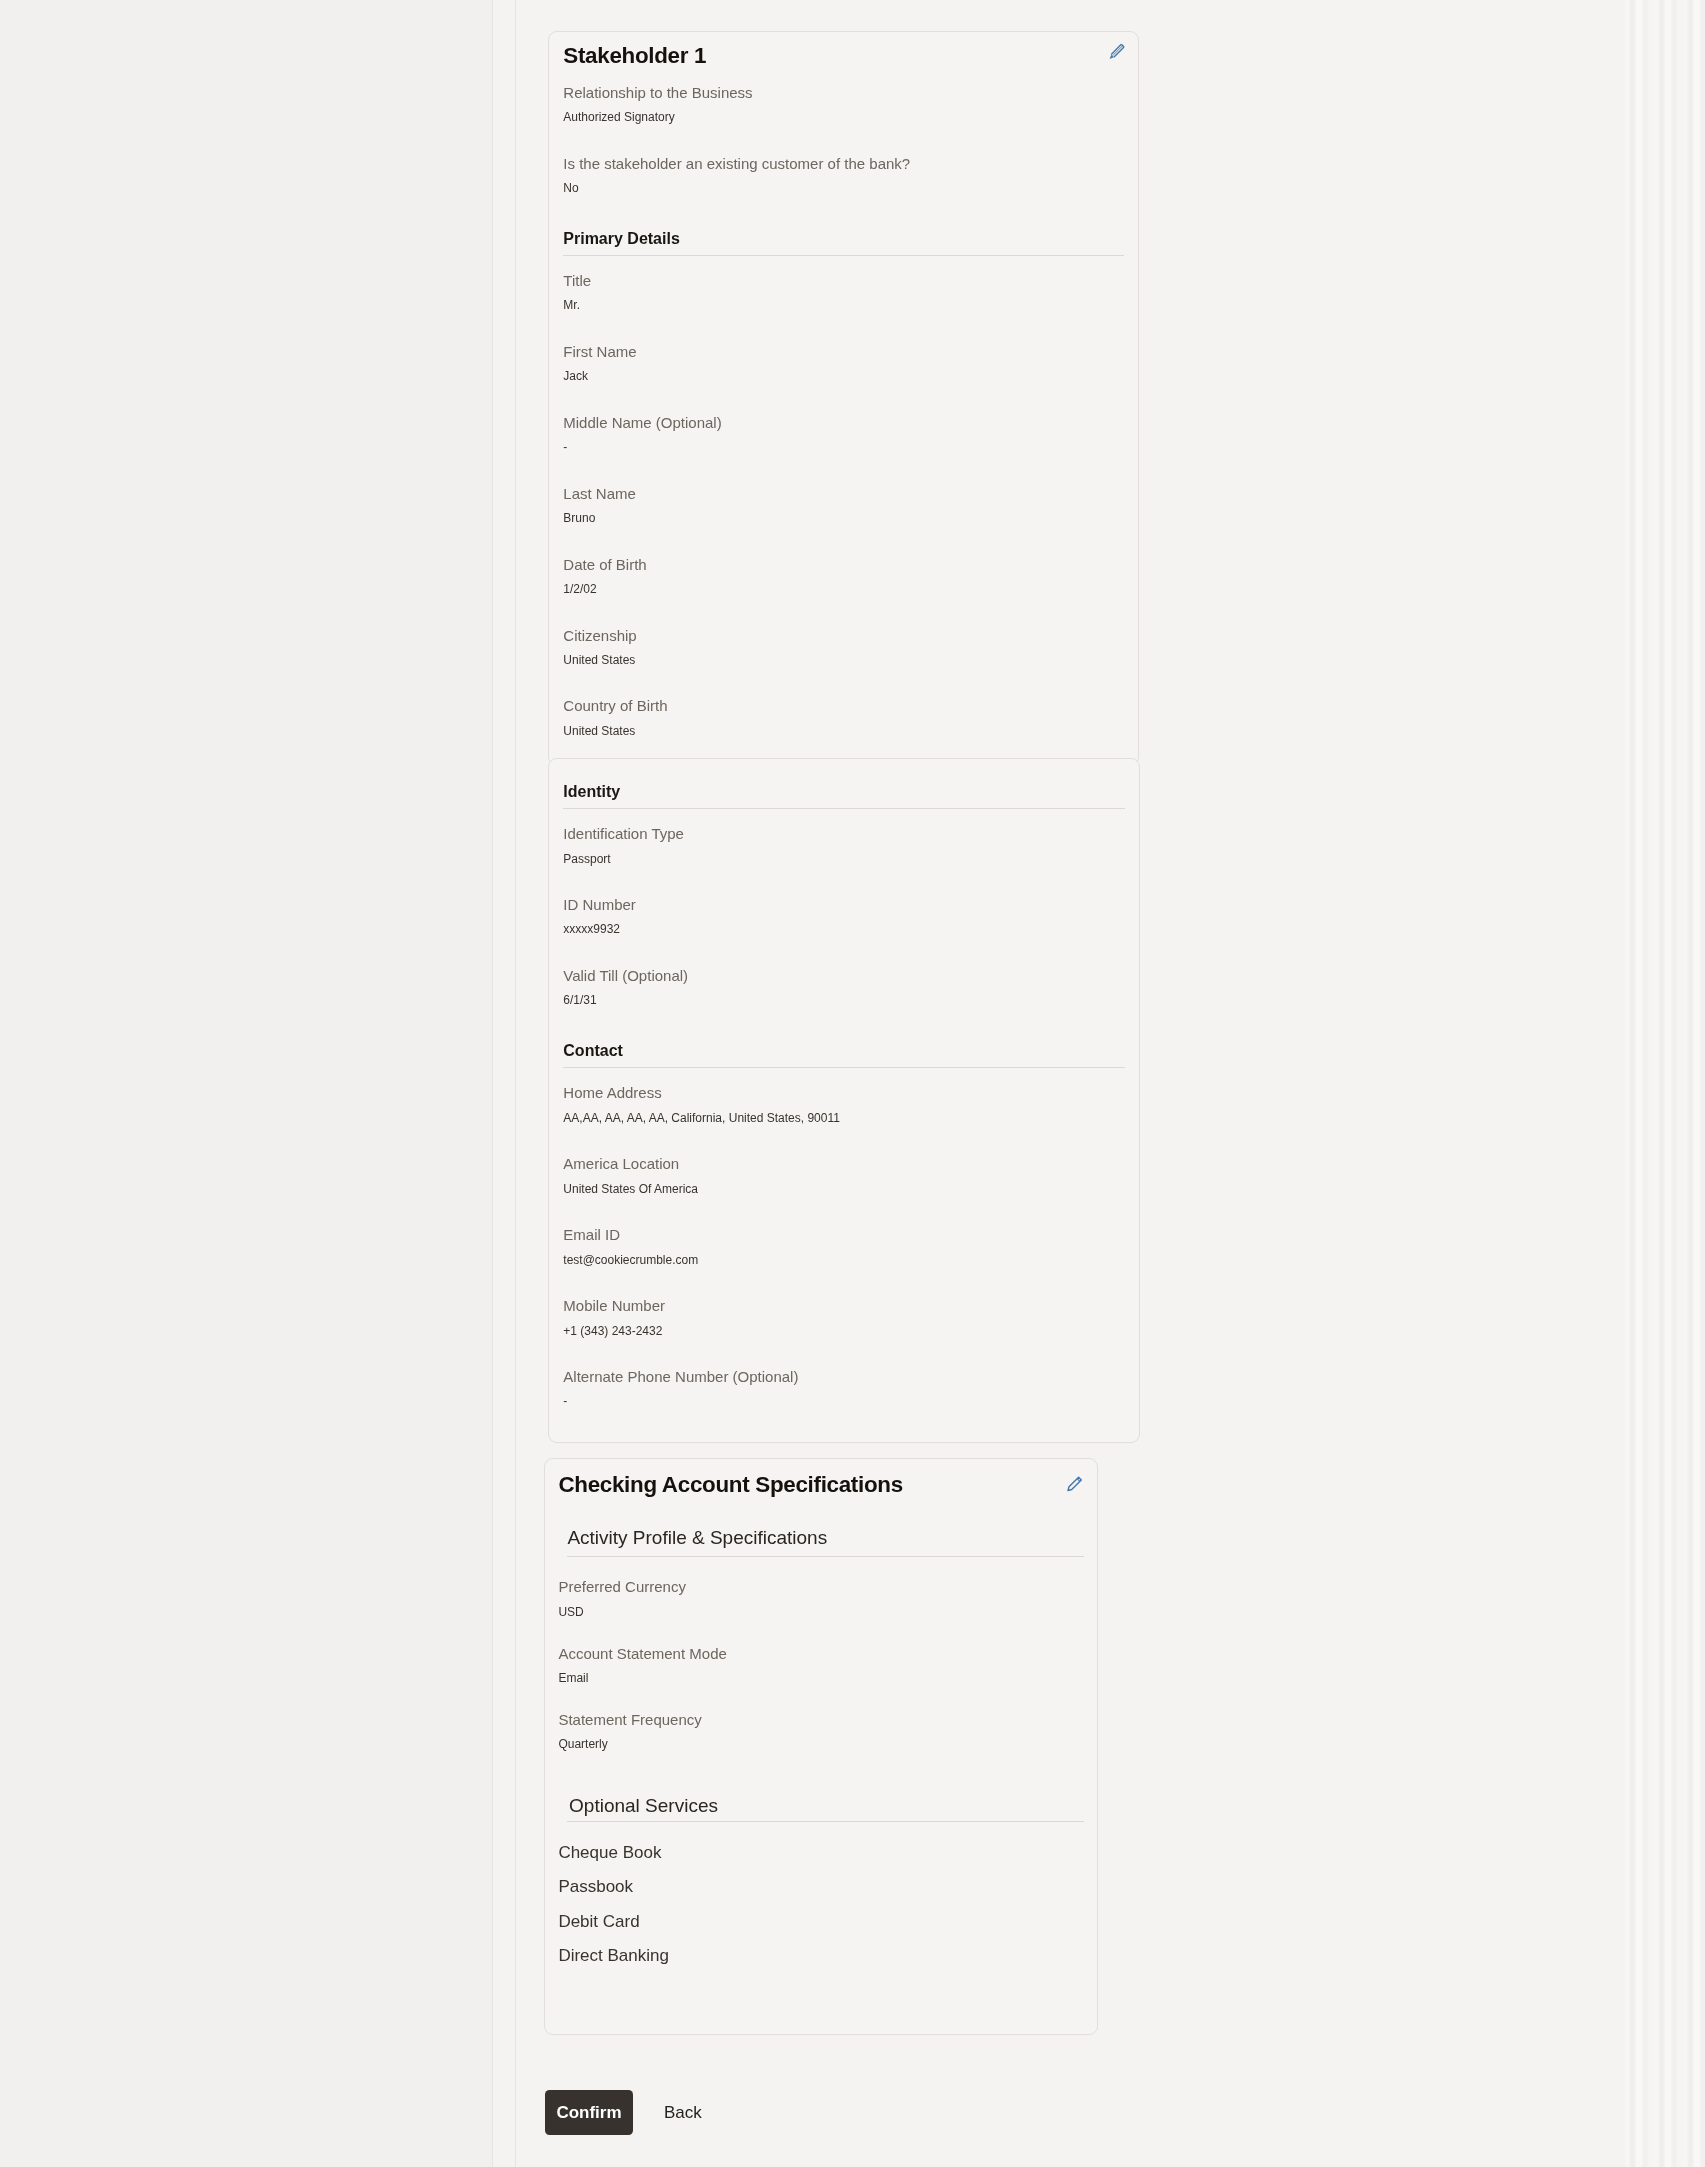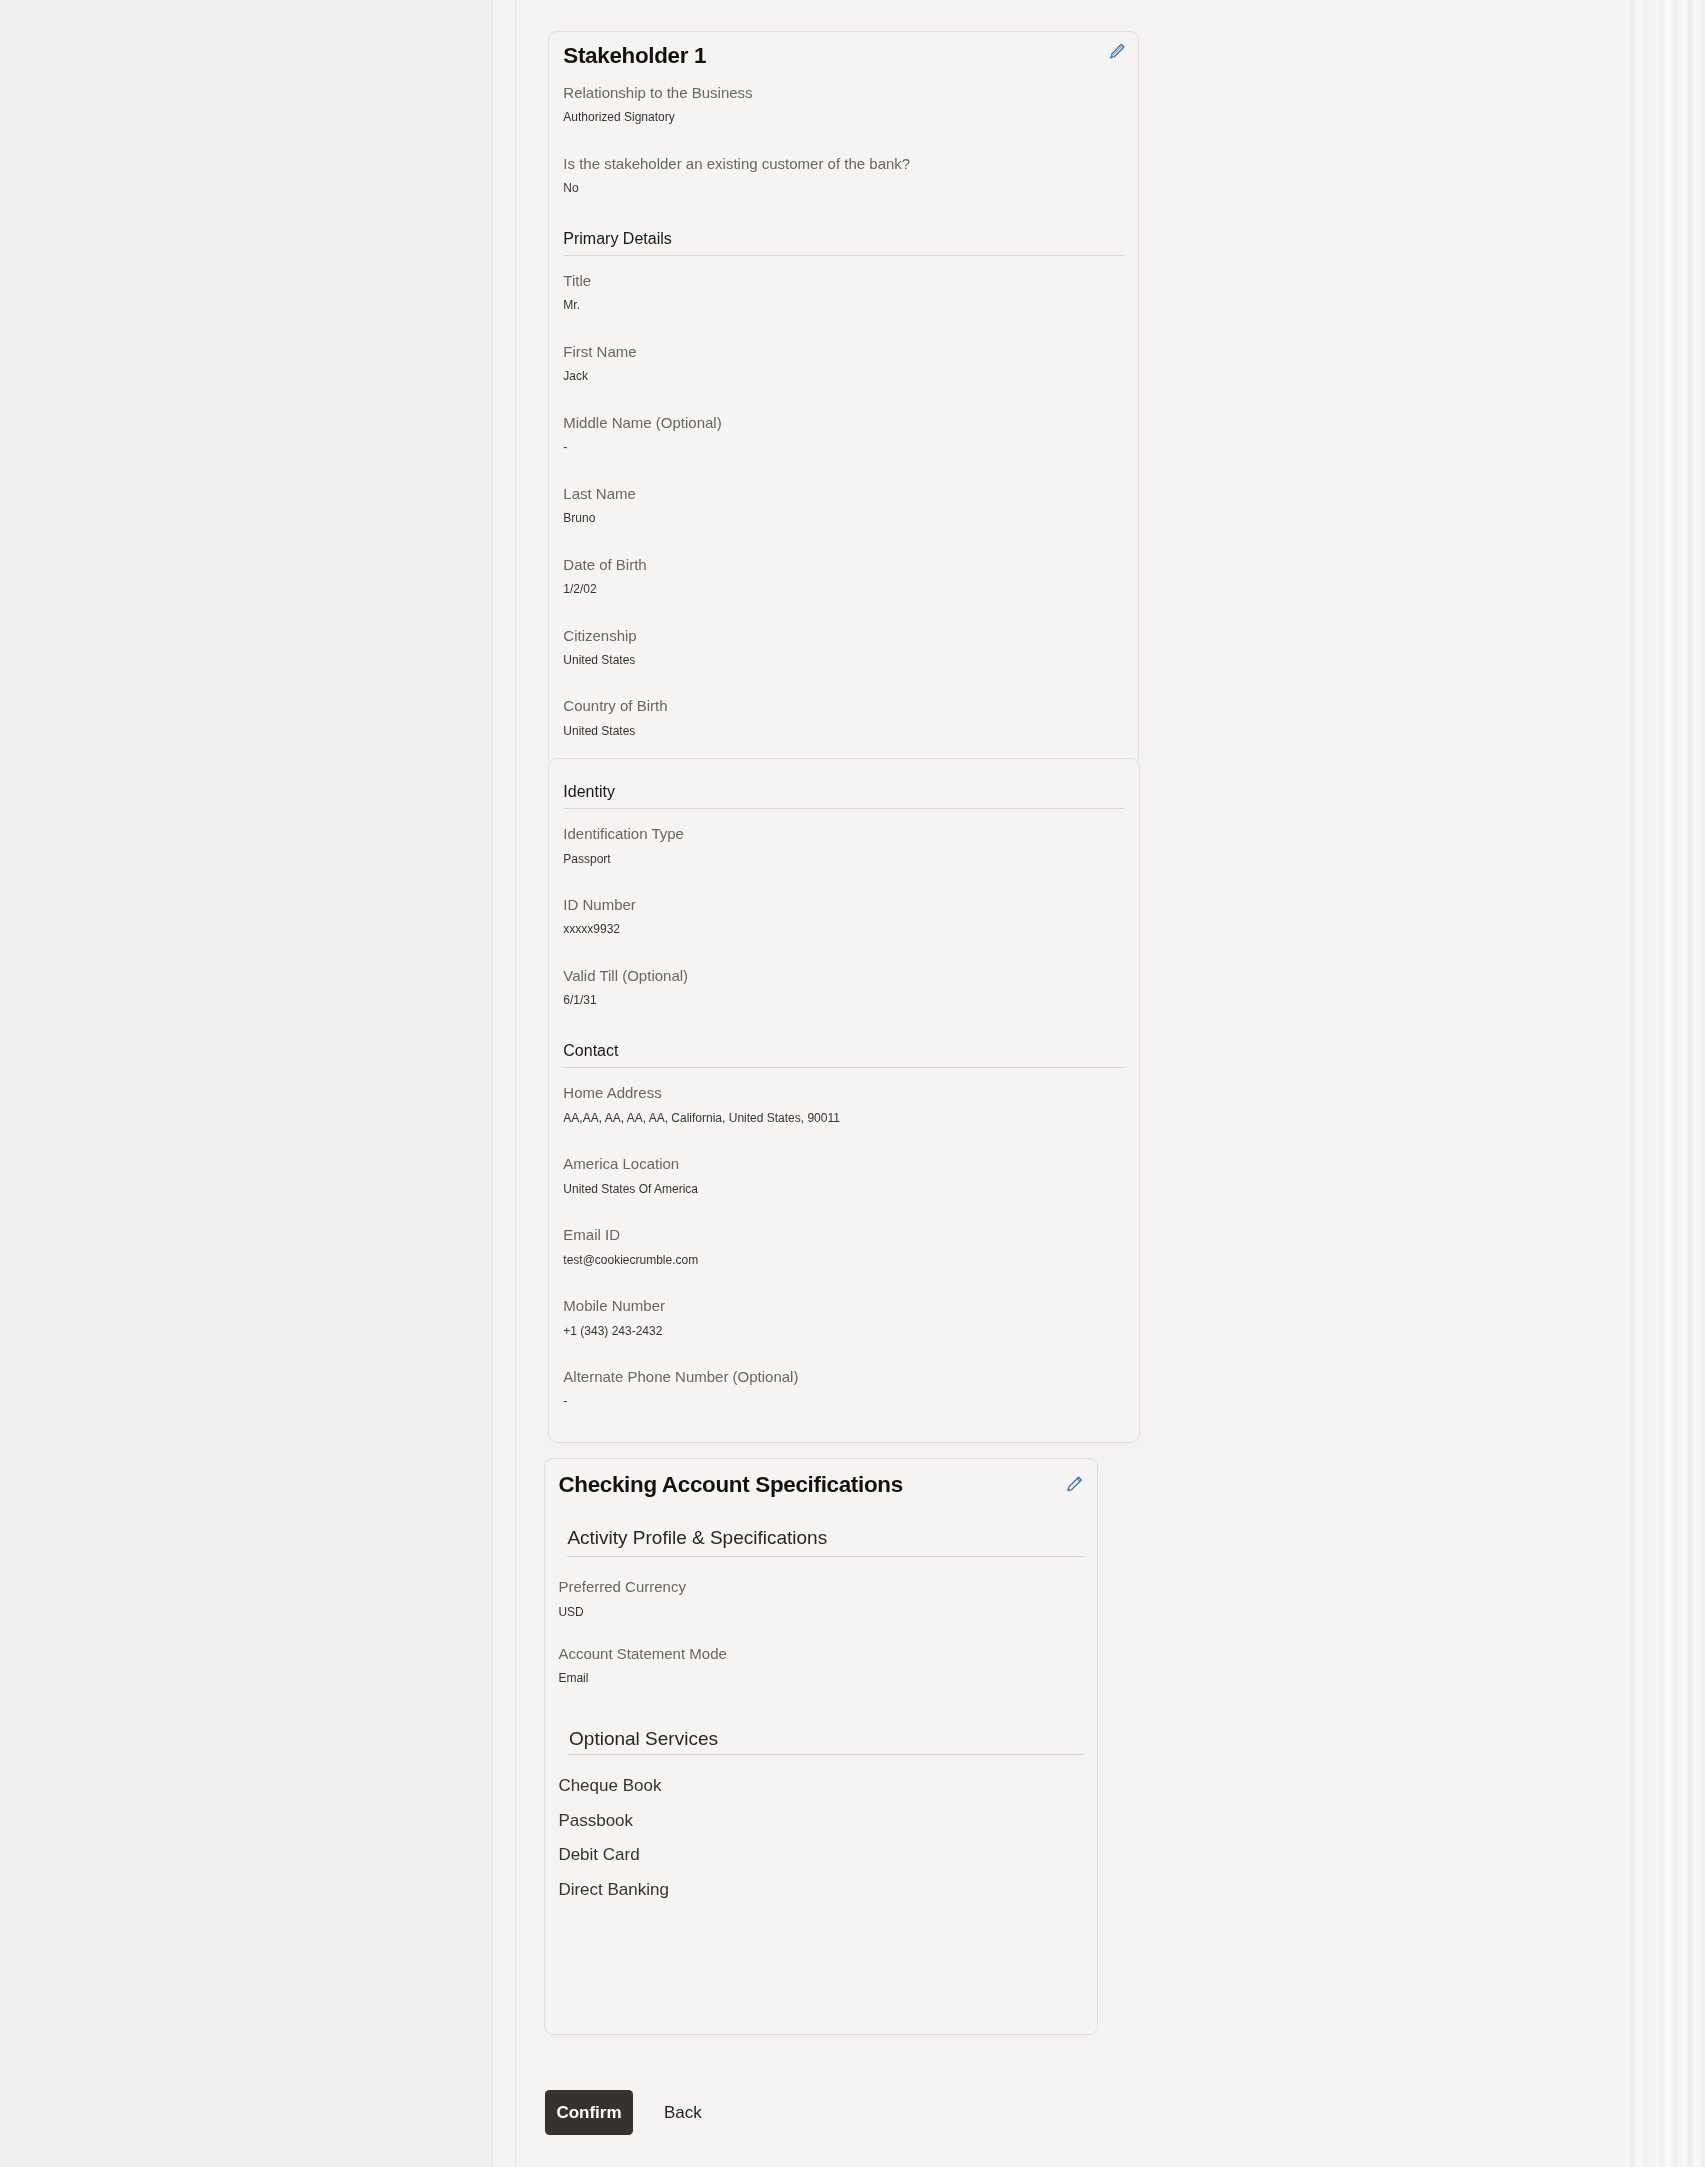--- a/index.html
+++ b/index.html
@@ -44,21 +44,21 @@
   #card-stakeholder { left:548px; top:31px;  width:591px; height:735px; }
   #card-identity    { left:548px; top:758px; width:592px; height:685px; padding-top:12.5px; }
   #card-checking    { left:544px; top:1458px; width:554px; height:577px; padding:12.5px 13.4px; }
 
   .card-title {
     font-size:22.4px; line-height:25px; font-weight:bold;
     color:#15120e; letter-spacing:-0.3px; margin:0;
   }
 
   .section-header {
-    font-size:16px; line-height:19.7px; font-weight:normal;
+    font-size:16px; line-height:19.7px; font-weight:bold;
     color:#1a1712; margin-top:29.6px;
   }
   .section-header.first { margin-top:10.7px; }
   .divider {
     height:0; border-top:0.9px solid #dcd9d4; margin-top:6.3px;
   }
 
   .field { margin-top:26px; }
   .card-title + .field, .divider + .field { margin-top:16px; }
   .f-label { font-size:15px; line-height:18px; color:#6c665e; }
@@ -229,20 +229,24 @@
   <div class="c-sub-divider"></div>
 
   <div class="field c-field">
     <div class="f-label">Preferred Currency</div>
     <div class="f-value">USD</div>
   </div>
   <div class="field c-field">
     <div class="f-label">Account Statement Mode</div>
     <div class="f-value">Email</div>
   </div>
+  <div class="field c-field">
+    <div class="f-label">Statement Frequency</div>
+    <div class="f-value">Quarterly</div>
+  </div>
 
   <div class="c-opt-heading">Optional Services</div>
   <div class="c-opt-divider"></div>
 
   <div class="c-item">Cheque Book</div>
   <div class="c-item">Passbook</div>
   <div class="c-item">Debit Card</div>
   <div class="c-item">Direct Banking</div>
 </div>
 

